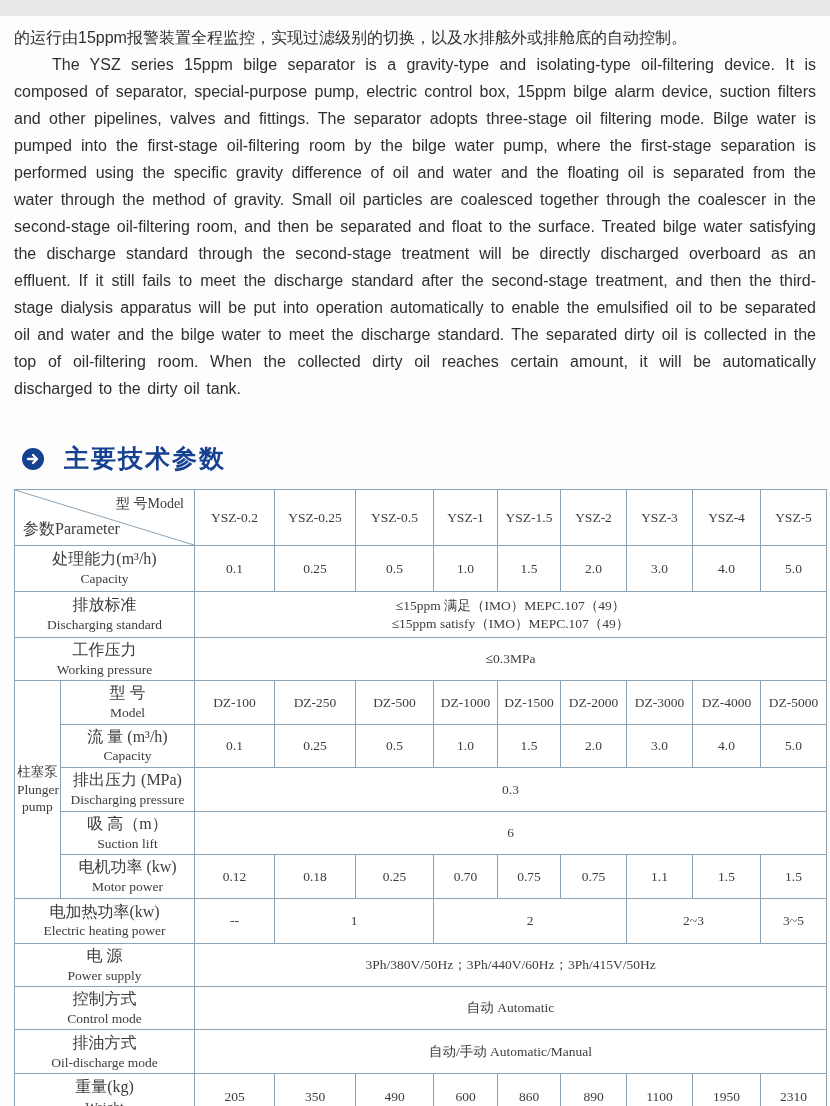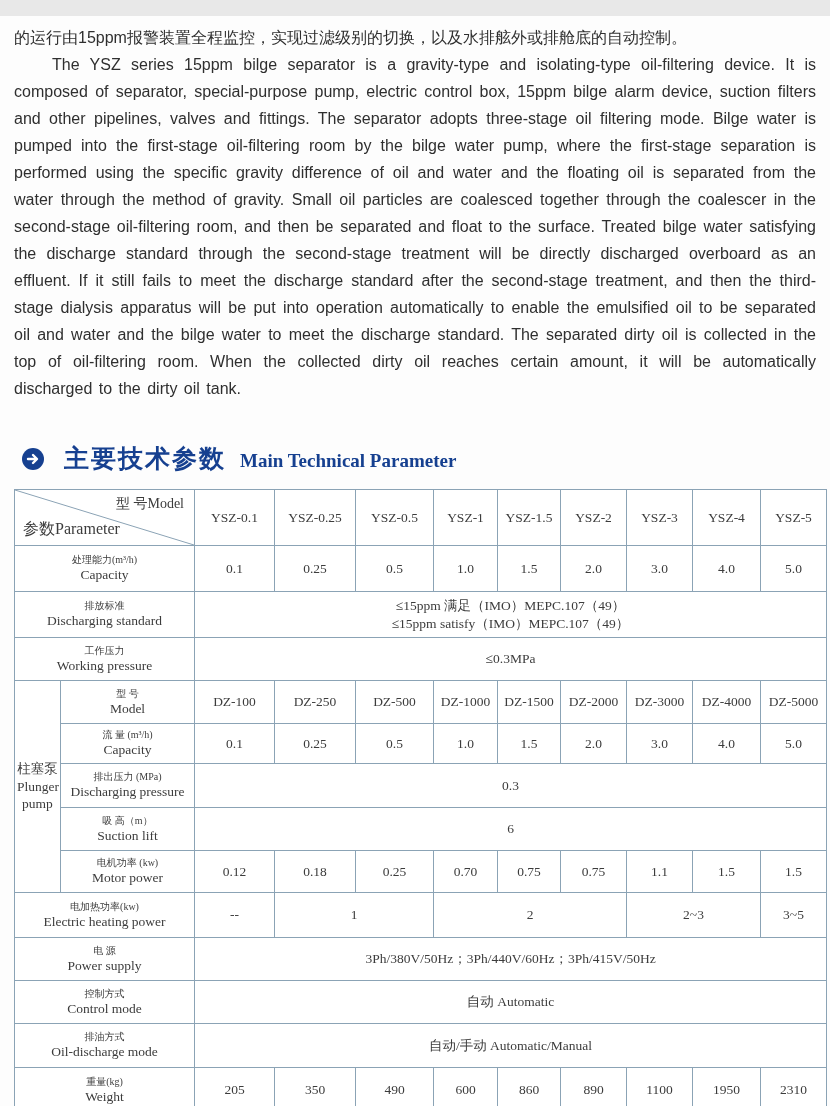--- a/index.html
+++ b/index.html
@@ -26,21 +26,21 @@
   .title-cn{color:var(--accent);font-size:25px;font-weight:bold;margin-left:14px;letter-spacing:2px;}
   .title-en{color:var(--accent);font-size:19px;font-weight:bold;margin-left:8px;
     font-family:"Liberation Serif","DejaVu Serif",serif;position:relative;top:2px;}
   
   table.spec{border-collapse:collapse;table-layout:fixed;width:812px;font-family:Liberation Serif, serif;}
   table.spec td{
     border:1px solid var(--gridline);text-align:center;vertical-align:middle;
     padding:2px 2px;font-size:13.5px;color:#3c3c3c;line-height:1.3;background:#fff;
   }
   td.blue{background:var(--rowblue);}
-  .lab-cn{display:block;font-size:10px;}
+  .lab-cn{display:block;font-size:16px;}
   .lab-en{display:block;font-size:13.5px;}
   .val{font-size:14.5px;}
   
   td.corner{position:relative;padding:0;}
   td.corner svg{position:absolute;left:0;top:0;width:100%;height:100%;}
   .corner-top{position:absolute;top:5px;right:10px;font-size:14px;}
   .corner-bottom{position:absolute;bottom:5px;left:8px;font-size:16px;}
   
   td.group{
     padding:0 1px;font-size:13px;line-height:1.25;
@@ -57,21 +57,20 @@
     <p class="intro-en">The YSZ series 15ppm bilge separator is a gravity-type and isolating-type oil-filtering device. It is composed of separator, special-purpose pump, electric control box, 15ppm bilge alarm device, suction filters and other pipelines, valves and fittings. The separator adopts three-stage oil filtering mode. Bilge water is pumped into the first-stage oil-filtering room by the bilge water pump, where the first-stage separation is performed using the specific gravity difference of oil and water and the floating oil is separated from the water through the method of gravity. Small oil particles are coalesced together through the coalescer in the second-stage oil-filtering room, and then be separated and float to the surface. Treated bilge water satisfying the discharge standard through the second-stage treatment will be directly discharged overboard as an effluent. If it still fails to meet the discharge standard after the second-stage treatment, and then the third-stage dialysis apparatus will be put into operation automatically to enable the emulsified oil to be separated oil and water and the bilge water to meet the discharge standard. The separated dirty oil is collected in the top of oil-filtering room. When the collected dirty oil reaches certain amount, it will be automatically discharged to the dirty oil tank.</p>
   </div>
 
   <div class="section-header">
     <span class="arrow-badge">
       <svg width="14" height="14" viewBox="0 0 14 14">
         <path d="M2 7 h8 M7 3 L11 7 L7 11" stroke="#ffffff" stroke-width="2.4" fill="none" stroke-linecap="round" stroke-linejoin="round"></path>
       </svg>
     </span>
     <span class="title-cn">主要技术参数</span>
-    <span class="title-en">Main Technical Parameter</span>
   </div>
 
   <table class="spec">
     <colgroup>
       <col style="width:46px">
         <col style="width:134px">
       <col style="width:80px">
         <col style="width:81px">
         <col style="width:78px">
       <col style="width:64px">
@@ -84,21 +83,21 @@
 
     <tbody>
         <tr style="height:56px;">
       <td class="corner blue" colspan="2">
         <svg preserveAspectRatio="none" viewBox="0 0 100 100">
               <line x1="0" y1="0" x2="100" y2="100" stroke="#8ba3b5" stroke-width="1" vector-effect="non-scaling-stroke"></line>
             </svg>
         <span class="corner-top">型 号Model</span>
         <span class="corner-bottom">参数Parameter</span>
       </td>
-      <td class="blue val">YSZ-0.1</td>
+      <td class="blue val">YSZ-0.2</td>
       <td class="blue val">YSZ-0.25</td>
       <td class="blue val">YSZ-0.5</td>
       <td class="blue val">YSZ-1</td>
       <td class="blue val">YSZ-1.5</td>
       <td class="blue val">YSZ-2</td>
       <td class="blue val">YSZ-3</td>
       <td class="blue val">YSZ-4</td>
       <td class="blue val">YSZ-5</td>
     </tr>
 

